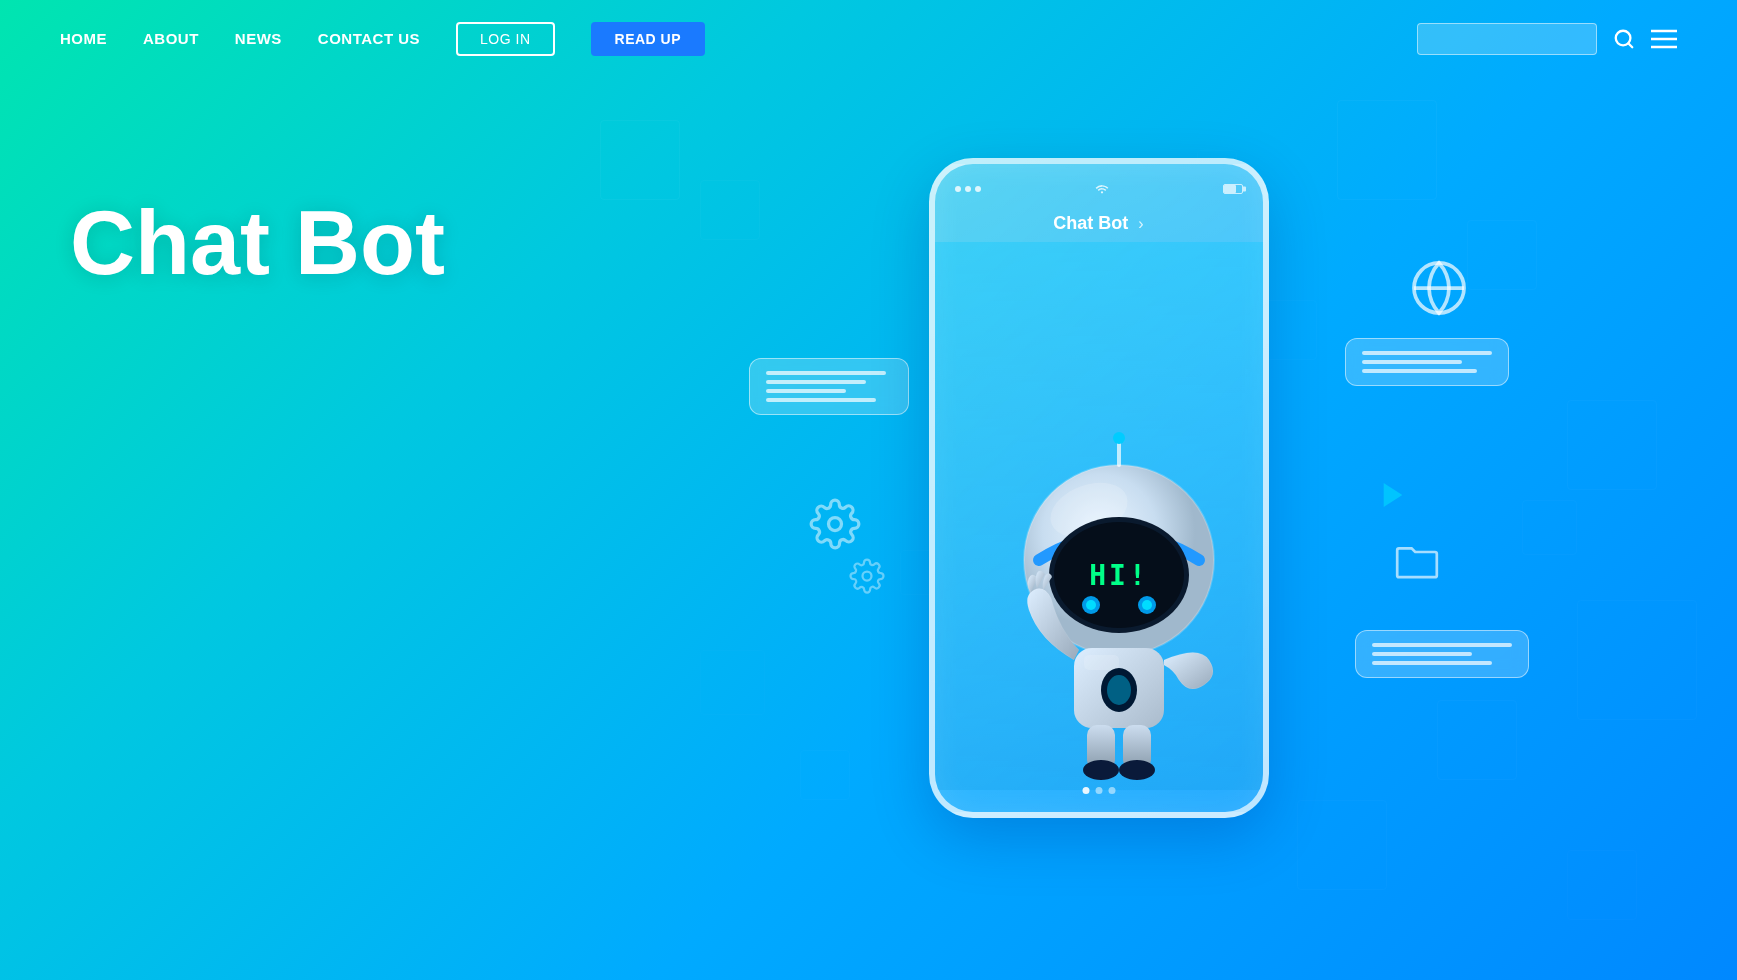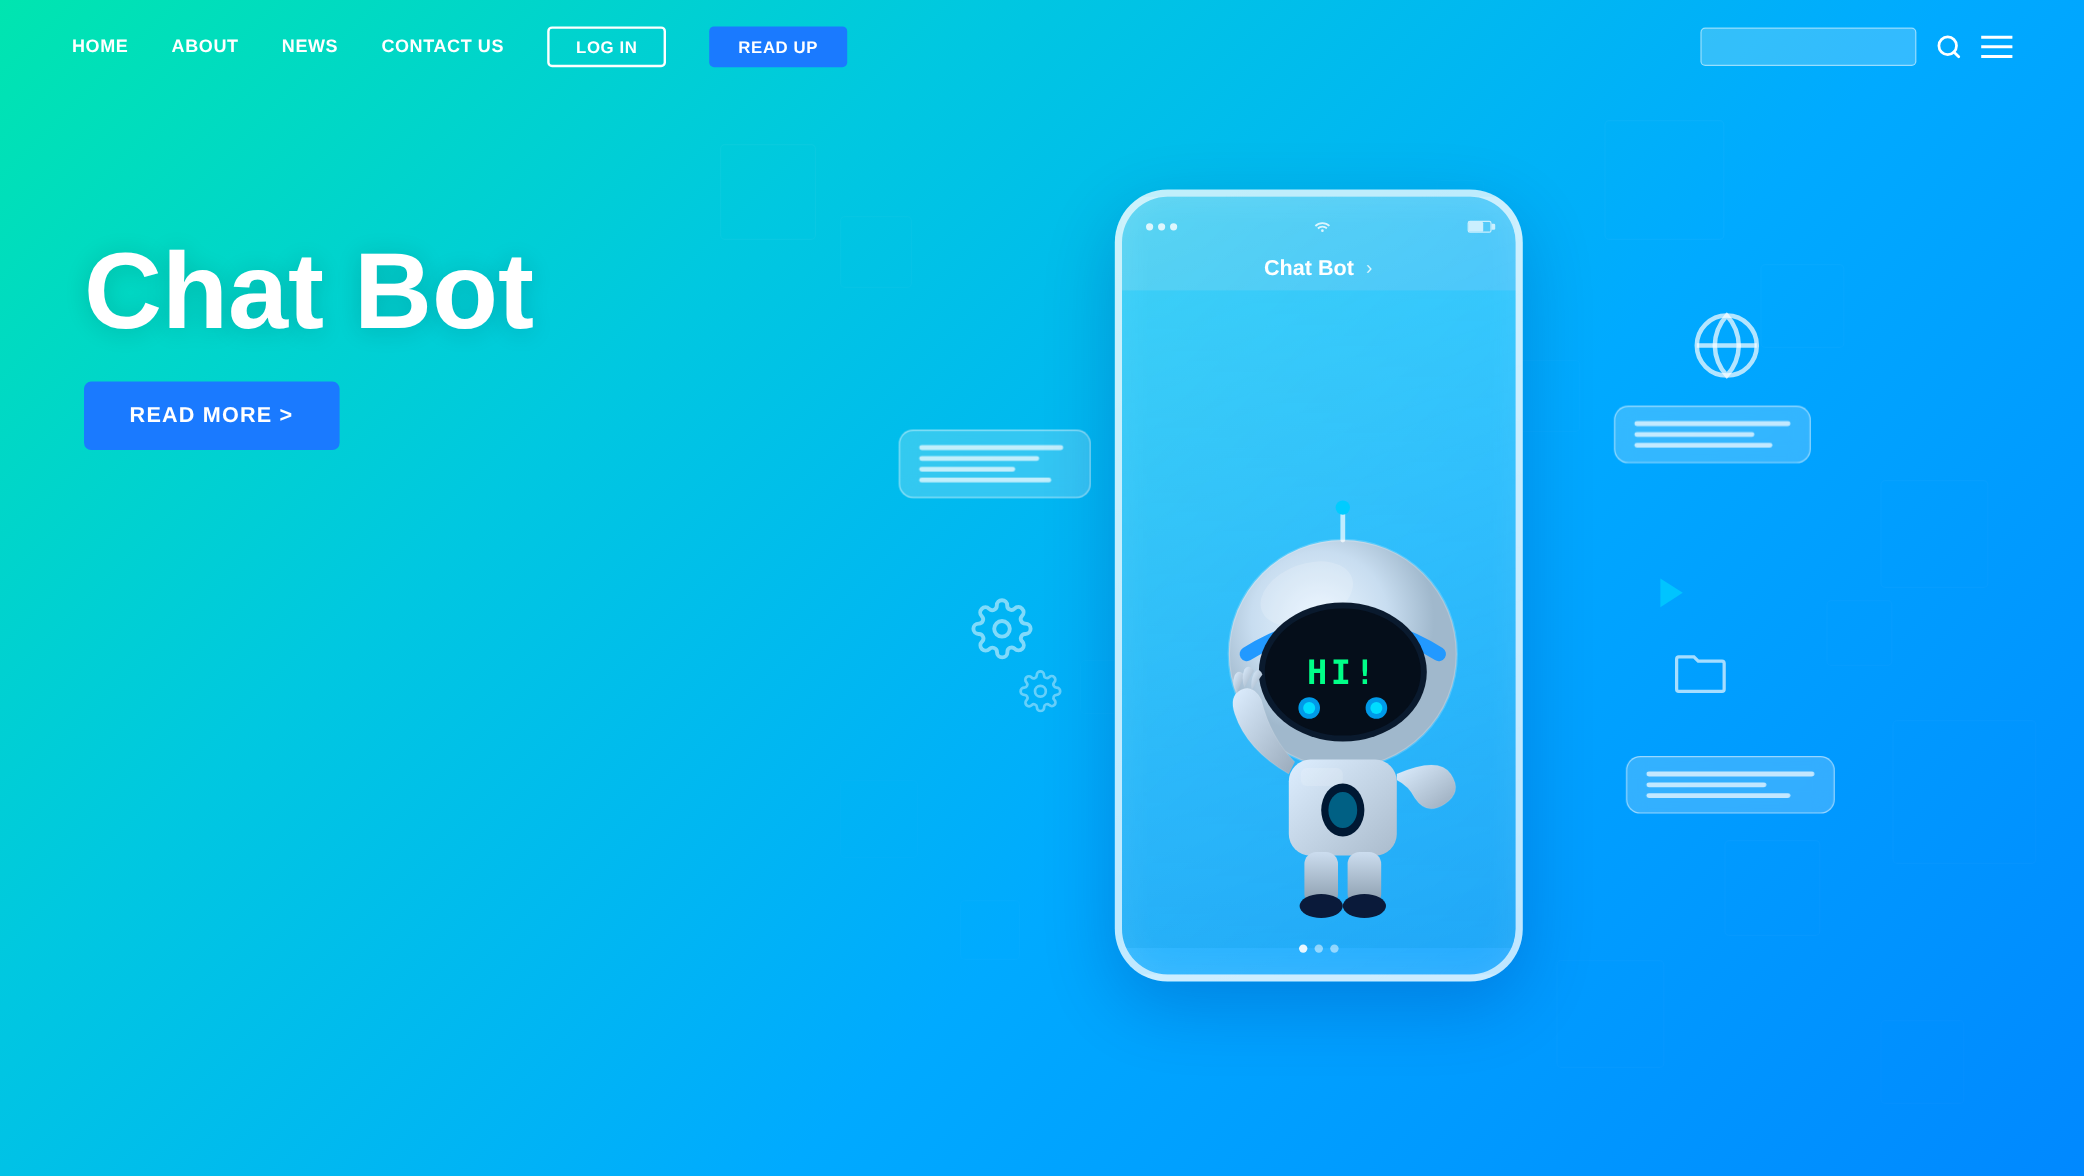--- a/index.html
+++ b/index.html
@@ -35,21 +35,21 @@
       letter-spacing: 0.5px;
       text-transform: uppercase;
     }
     .btn-login {
       border: 2px solid white;
       color: white;
       background: transparent;
       padding: 7px 22px;
       border-radius: 4px;
       font-size: 14px;
-      font-weight: 700;
+      font-weight: 400;
       cursor: pointer;
       letter-spacing: 0.5px;
     }
     .btn-signup {
       background: #1a7aff;
       color: white;
       border: none;
       padding: 9px 24px;
       border-radius: 4px;
       font-size: 14px;
@@ -240,21 +240,21 @@
       border-radius: 50%;
       background: rgba(255,255,255,0.5);
     }
     .phone-bottom-dot.active {
       background: rgba(255,255,255,0.9);
     }
 
     
     .robot {
       position: absolute;
-      bottom: 43px;
+      bottom: 28px;
       left: 50%;
       transform: translateX(-50%);
       width: 280px;
       height: 380px;
     }
 
     
     .chat-bubble {
       position: absolute;
       background: rgba(255,255,255,0.2);
@@ -401,21 +401,20 @@
         <line x1="0" y1="19" x2="26" y2="19"></line>
       </svg>
     </button>
   </div>
 </nav>
 
 <section class="hero">
 
   <div class="hero-left">
     <h1 class="hero-title">Chat Bot</h1>
-    <button class="btn-read-more">READ MorE  &gt;</button>
   </div>
 
   <div class="hero-right">
     <div class="phone-container">
 
       <div class="gear-icon-el gear1">
         <svg width="52" height="52" viewBox="0 0 24 24" fill="none" stroke="rgba(255,255,255,0.5)" stroke-width="1.5">
           <circle cx="12" cy="12" r="3"></circle>
           <path d="M19.4 15a1.65 1.65 0 0 0 .33 1.82l.06.06a2 2 0 0 1-2.83 2.83l-.06-.06a1.65 1.65 0 0 0-1.82-.33 1.65 1.65 0 0 0-1 1.51V21a2 2 0 0 1-4 0v-.09A1.65 1.65 0 0 0 9 19.4a1.65 1.65 0 0 0-1.82.33l-.06.06a2 2 0 0 1-2.83-2.83l.06-.06A1.65 1.65 0 0 0 4.68 15a1.65 1.65 0 0 0-1.51-1H3a2 2 0 0 1 0-4h.09A1.65 1.65 0 0 0 4.6 9a1.65 1.65 0 0 0-.33-1.82l-.06-.06a2 2 0 0 1 2.83-2.83l.06.06A1.65 1.65 0 0 0 9 4.68a1.65 1.65 0 0 0 1-1.51V3a2 2 0 0 1 4 0v.09a1.65 1.65 0 0 0 1 1.51 1.65 1.65 0 0 0 1.82-.33l.06-.06a2 2 0 0 1 2.83 2.83l-.06.06A1.65 1.65 0 0 0 19.4 9a1.65 1.65 0 0 0 1.51 1H21a2 2 0 0 1 0 4h-.09a1.65 1.65 0 0 0-1.51 1z"></path>
         </svg>

